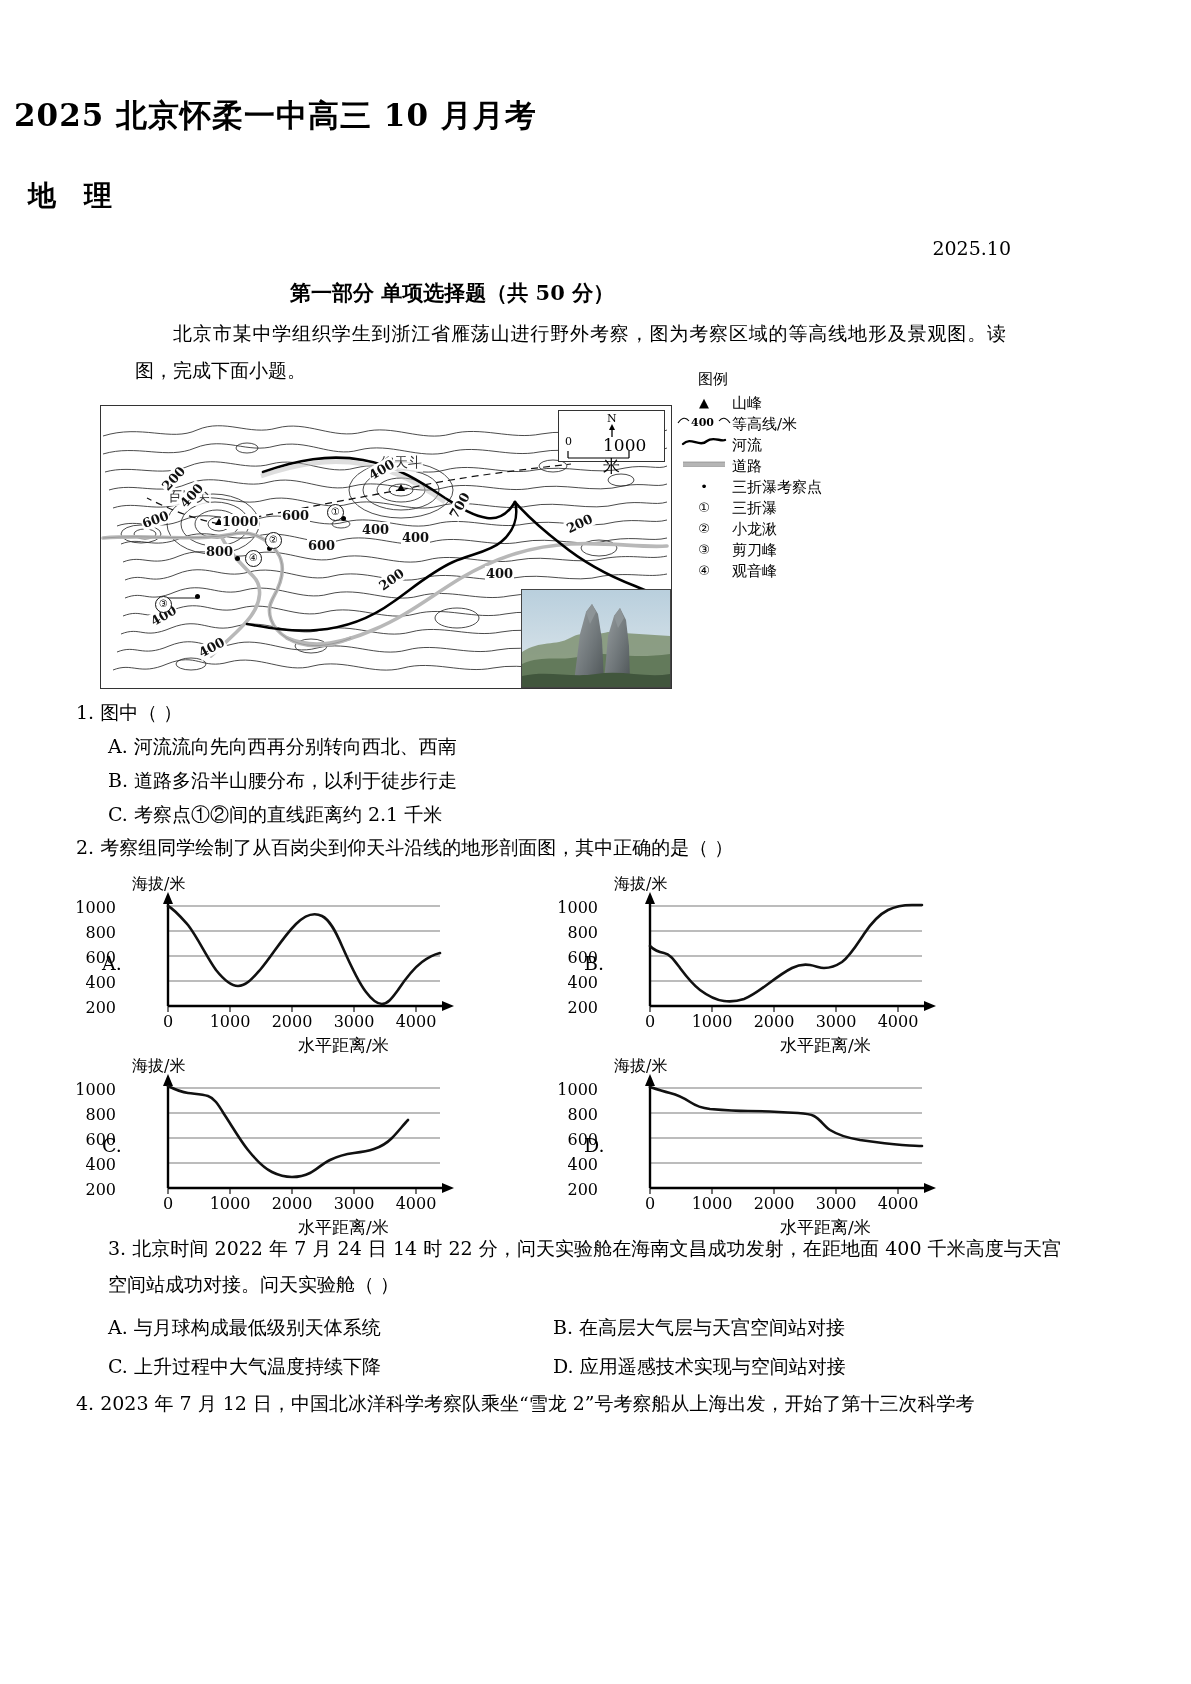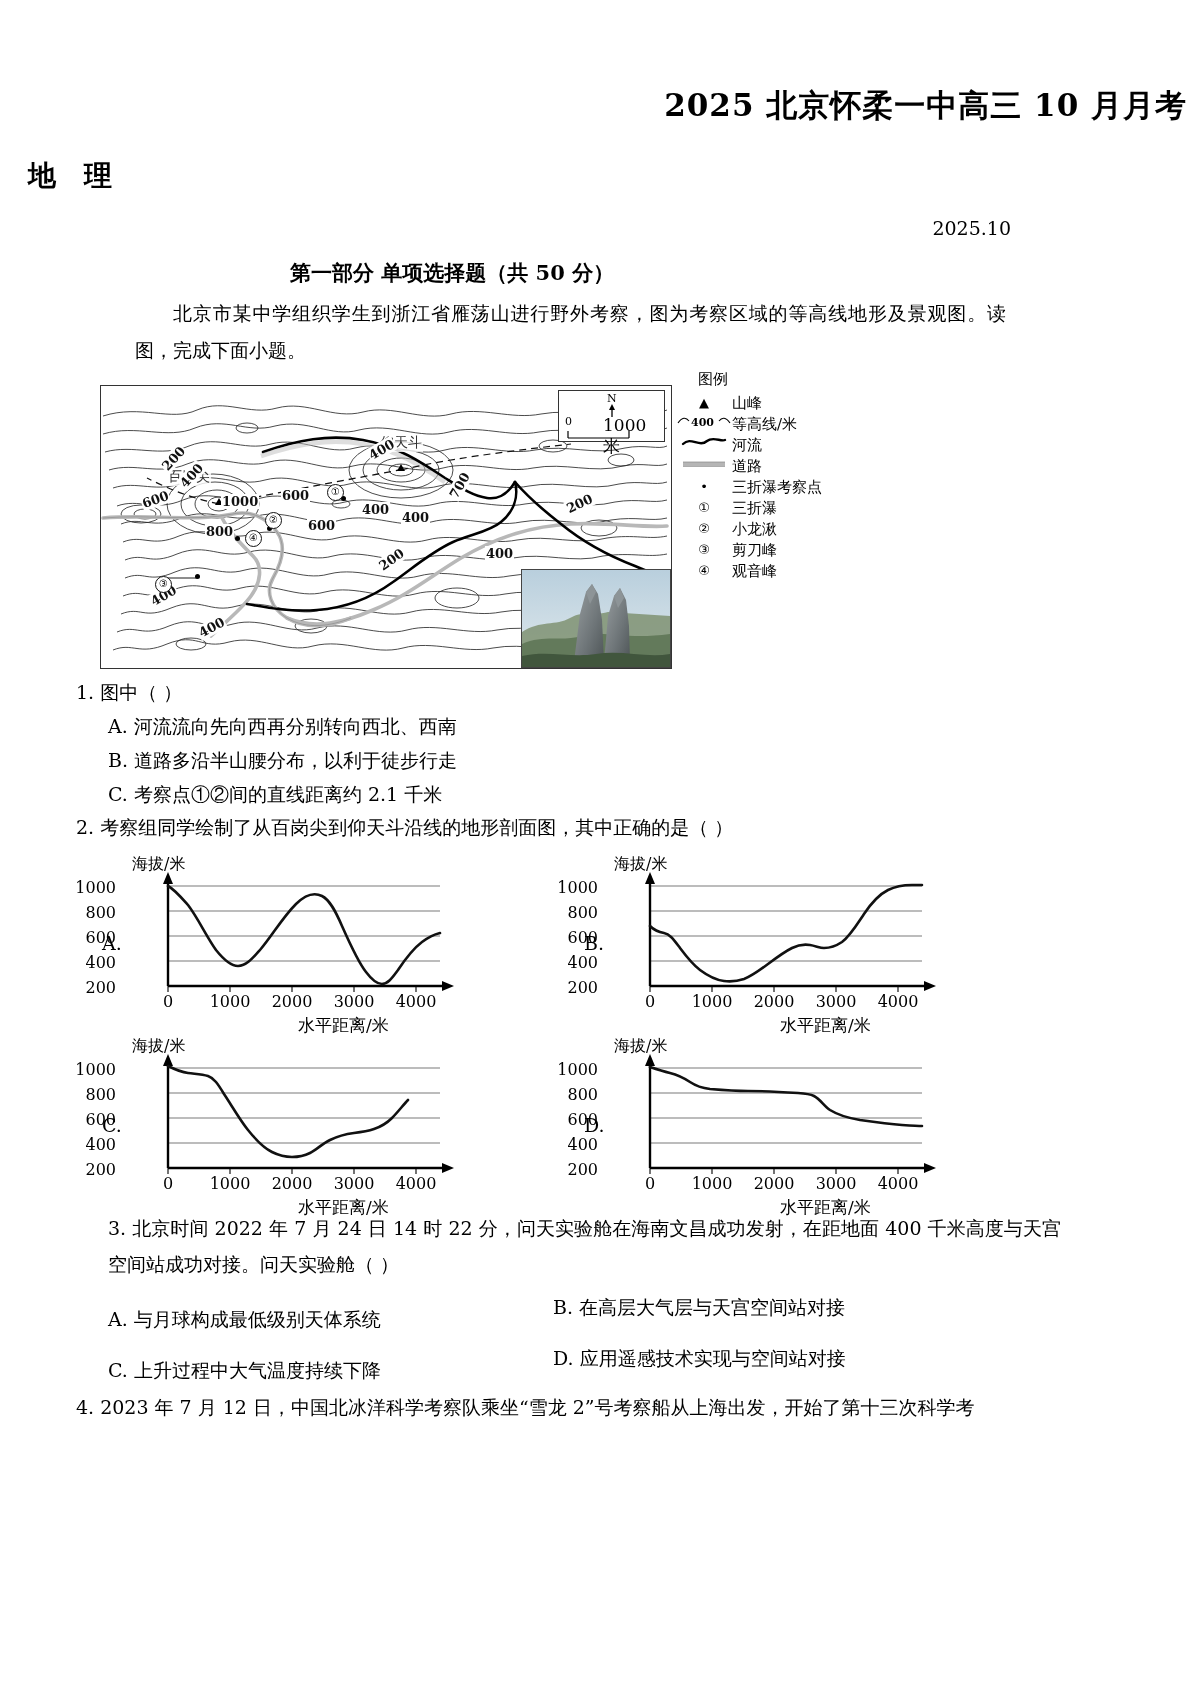--- a/index.html
+++ b/index.html
@@ -13,25 +13,25 @@
   }
   .page {
     position: relative;
     width: 1191px;
     height: 1684px;
     margin: 0 auto;
     background: #fff;
     overflow: hidden;
   }
   .doc-title {
-    text-align: right;
+    text-align: left;
     font-size: 31px;
     font-weight: bold;
     letter-spacing: 1px;
-    margin: 4px;
+    margin: 14px;
     padding-top: 82px;
     line-height: 1.25;
   }
   .doc-subject {
     text-align: left;
     font-size: 28px;
     font-weight: bold;
     letter-spacing: 28px;
     padding-top: 28px;
     padding-left: 28px;
@@ -65,21 +65,21 @@
   .opt {
     font-size: 19px;
     padding: 13px 0 0 108px;
     line-height: 1.1;
   }
   .opt-row {
     display: flex;
     padding: 13px 0 0 108px;
     font-size: 19px;
   }
-  .opt-row .c1 { width: 445px; margin-top: 12px; }
+  .opt-row .c1 { width: 445px; }
   .opt-row .c2 { width: 440px; }
 
   
   .map-wrap {
     position: relative;
     margin: 16px 0 0 100px;
     width: 570px;
     height: 282px;
     border: 1.5px solid #333;
     background: #fff;

